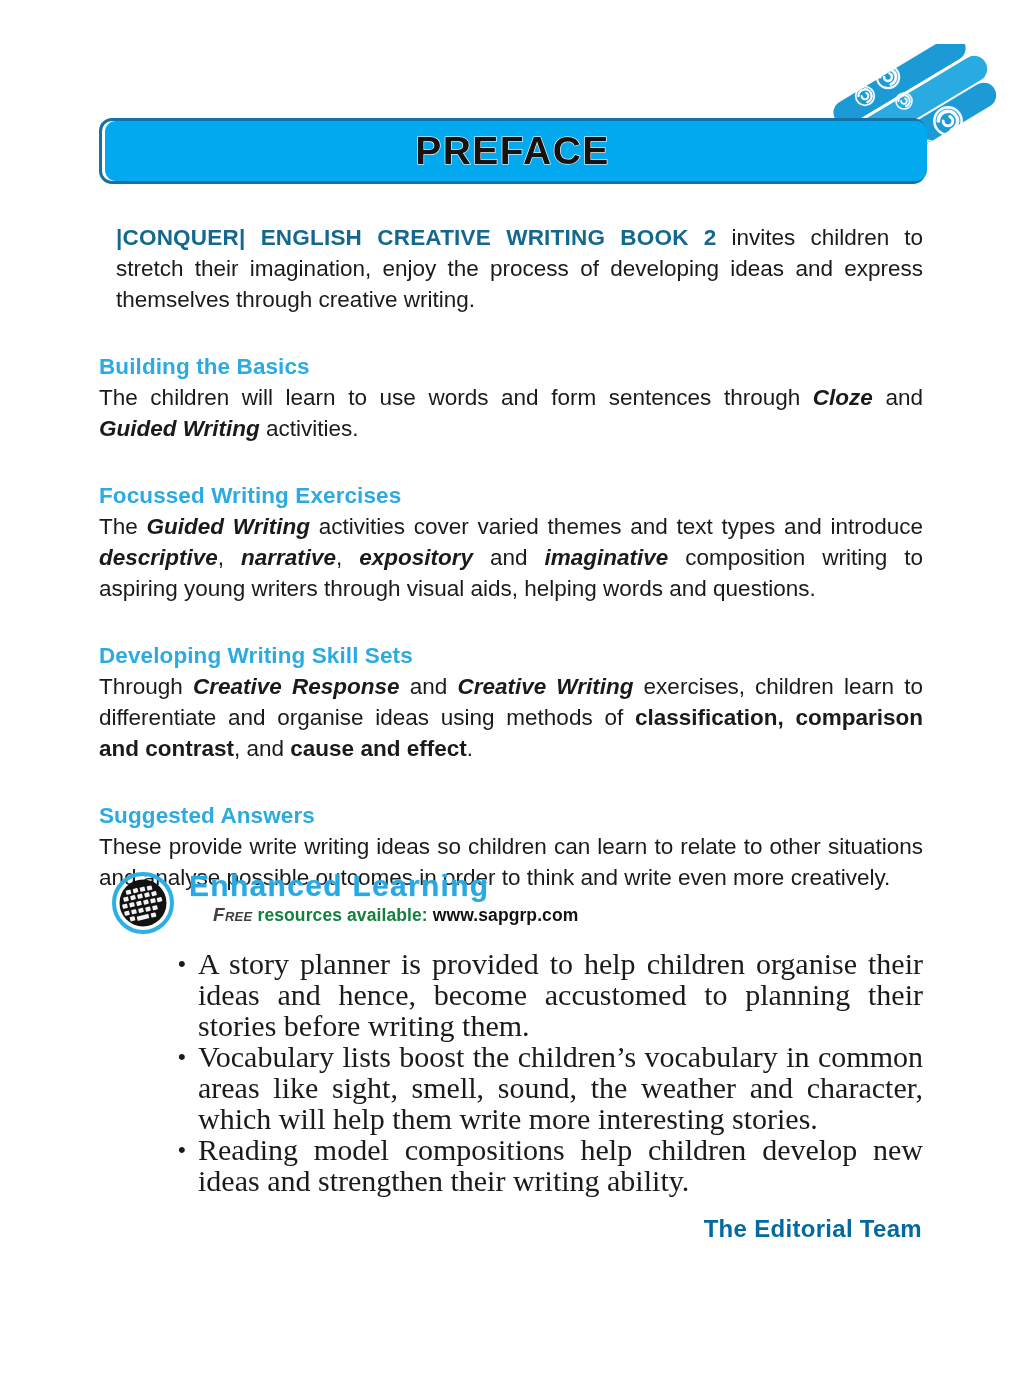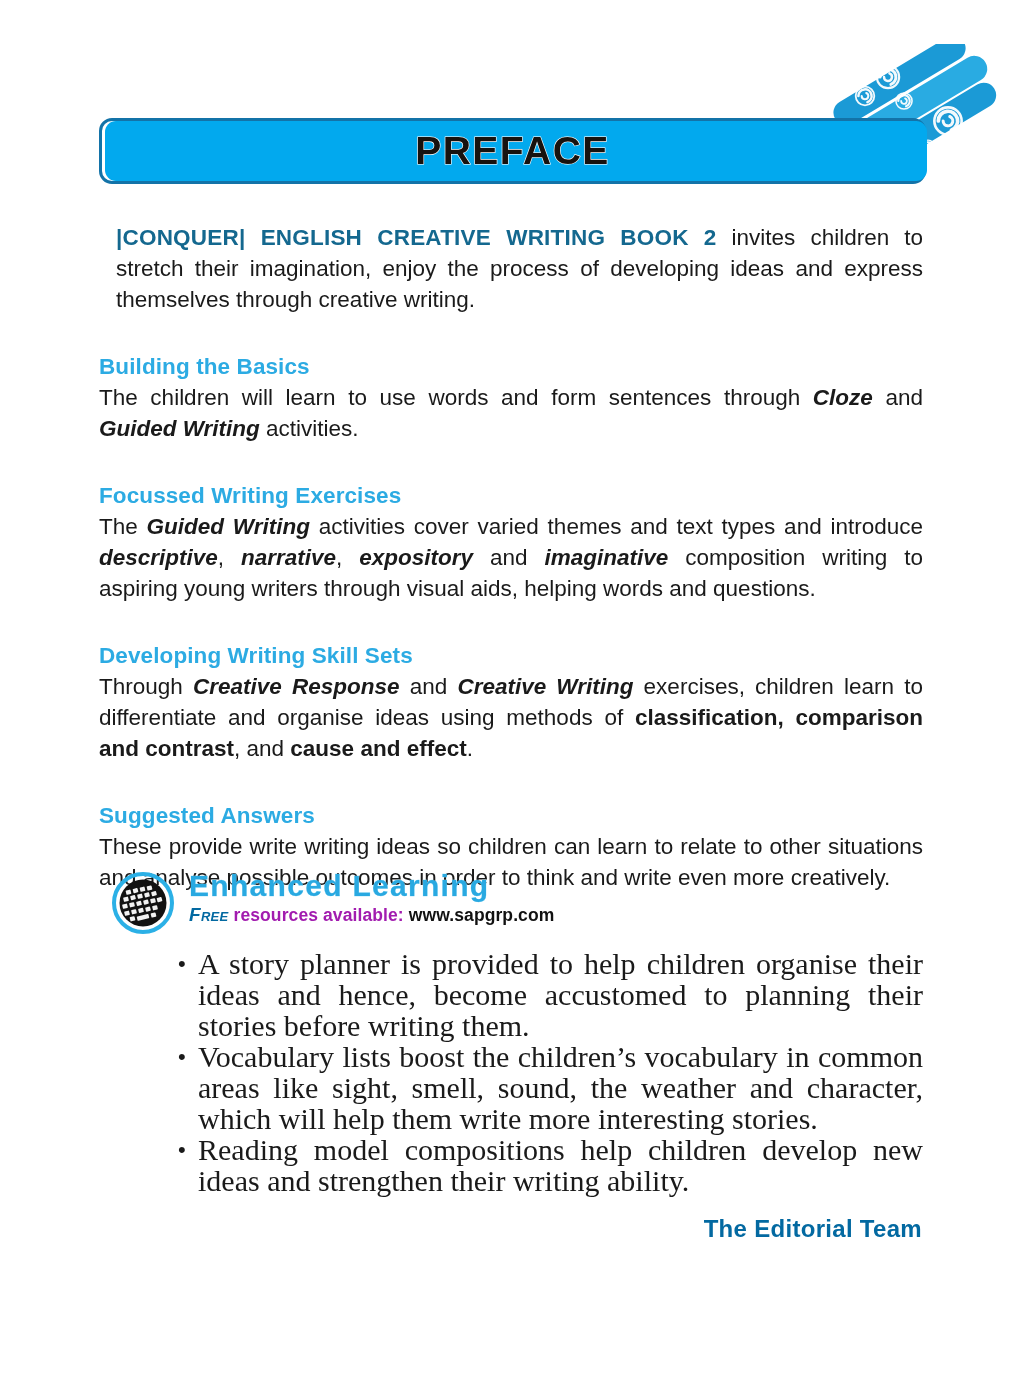--- a/index.html
+++ b/index.html
@@ -147,29 +147,30 @@
     white-space: nowrap;
   }
   .el-sub {
     font-family: "Liberation Sans", sans-serif;
     font-size: 17.5px;
     line-height: 22px;
     white-space: nowrap;
     margin-top: 1px;
   }
   .el-free {
-    color: #0369a1;
+    color: #404040;
     font-style: italic;
     font-weight: bold;
     font-variant: small-caps;
     font-size: 19px;
     letter-spacing: 0.3px;
+    margin-left: 24px;
   }
   .el-res {
-    color: #a21caf;
+    color: #15803d;
     font-weight: bold;
     letter-spacing: 0.1px;
     margin-top: 24px;
   }
   .el-url {
     color: #111111;
     font-weight: bold;
     letter-spacing: 0.1px;
   }
 

